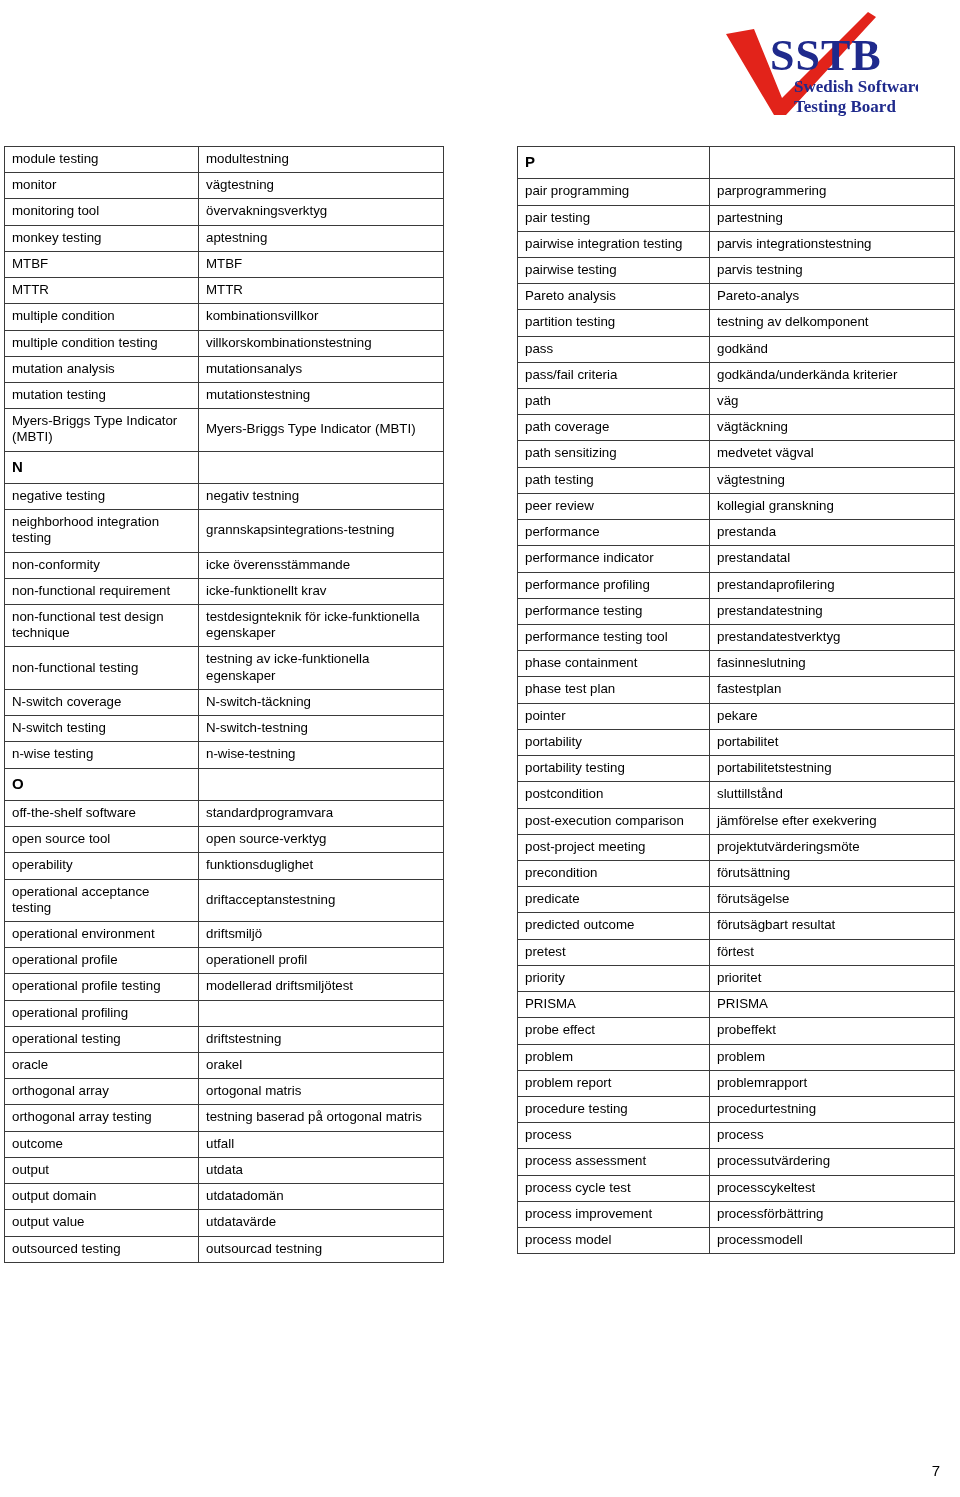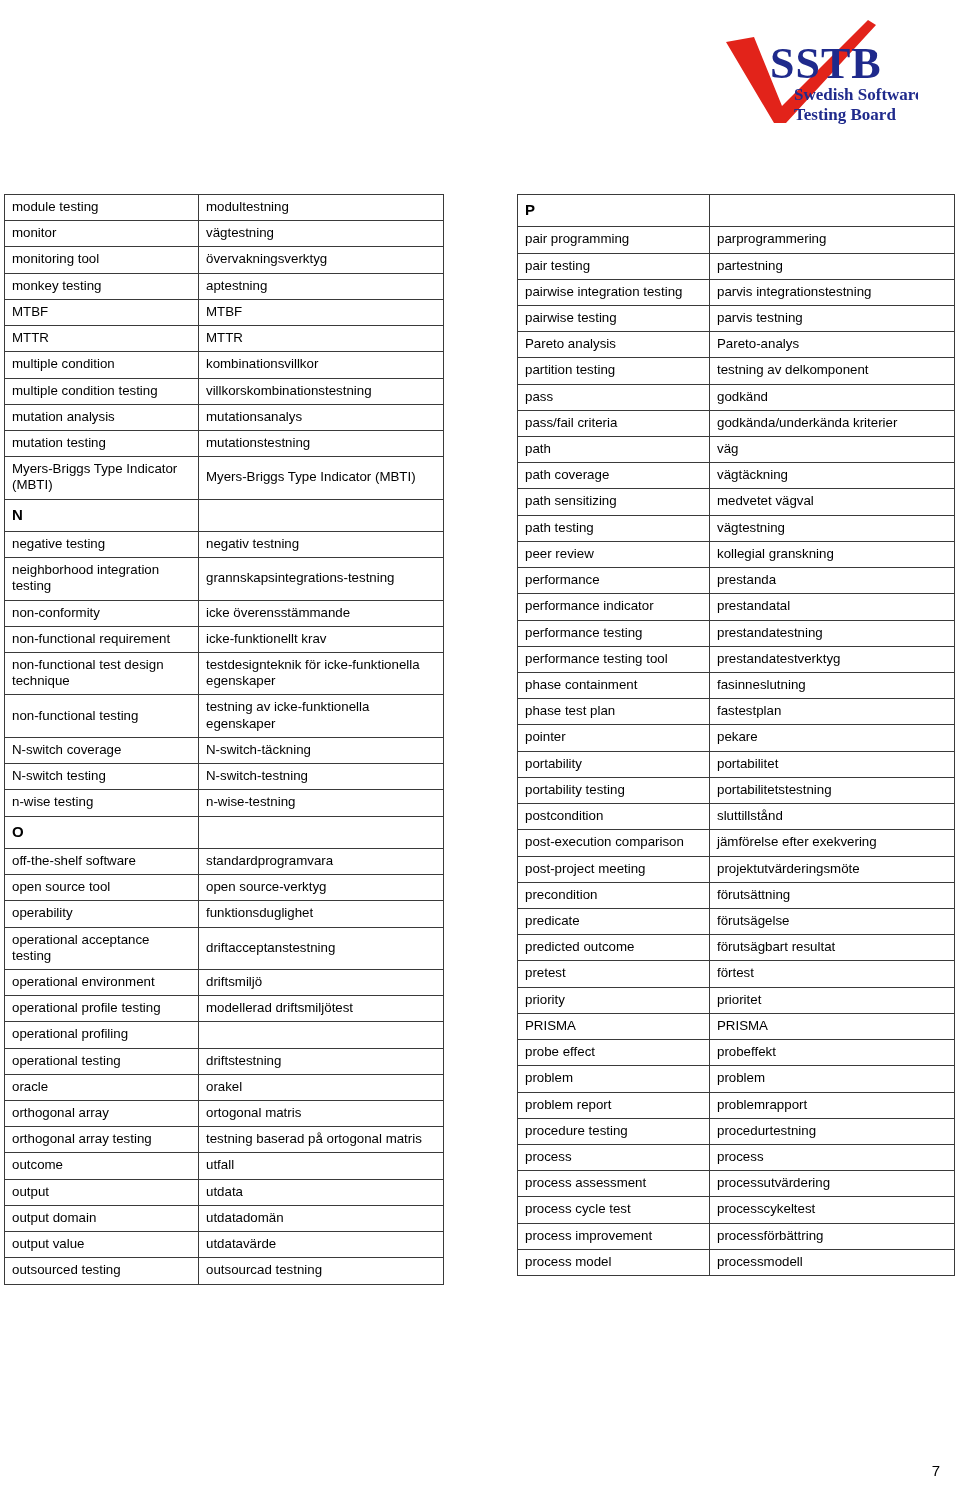--- a/index.html
+++ b/index.html
@@ -21,21 +21,21 @@
   #page-header {
     position: absolute;
     top: 0;
     left: 0;
     width: 960px;
     height: 140px;
   }
   #logo {
     position: absolute;
     right: 42px;
-    top: 20px;
+    top: 12px;
     width: 200px;
     height: 108px;
   }
   #logo svg {
     display: block;
     width: 200px;
     height: 108px;
   }
 
   
@@ -44,21 +44,20 @@
     top: 146px;
   }
   #left-column  { left: 4px;   width: 440px; }
   #right-column { left: 517px; width: 438px; }
 
   table.glossary {
     border-collapse: collapse;
     width: 100%;
     table-layout: fixed;
     border: 1px solid #3a3a3a;
-    margin-top: 48px;
   }
   table.glossary td {
     border: 1px solid #3a3a3a;
     padding: 4px 7px 5px 7px;
     font-size: 13.3px;
     line-height: 1.22;
     vertical-align: middle;
     word-wrap: break-word;
     -webkit-hyphens: none;
     hyphens: none;
@@ -209,20 +208,24 @@
         </tr>
         <tr>
           <td class="term">operational acceptance testing</td>
           <td class="translation">driftacceptanstestning</td>
         </tr>
         <tr>
           <td class="term">operational environment</td>
           <td class="translation">driftsmiljö</td>
         </tr>
         <tr>
+          <td class="term">operational profile</td>
+          <td class="translation">operationell profil</td>
+        </tr>
+        <tr>
           <td class="term">operational profile testing</td>
           <td class="translation">modellerad driftsmiljötest</td>
         </tr>
         <tr>
           <td class="term">operational profiling</td>
           <td class="translation"></td>
         </tr>
         <tr>
           <td class="term">operational testing</td>
           <td class="translation">driftstestning</td>
@@ -324,20 +327,24 @@
         </tr>
         <tr>
           <td class="term">performance</td>
           <td class="translation">prestanda</td>
         </tr>
         <tr>
           <td class="term">performance indicator</td>
           <td class="translation">prestandatal</td>
         </tr>
         <tr>
+          <td class="term">performance profiling</td>
+          <td class="translation">prestandaprofilering</td>
+        </tr>
+        <tr>
           <td class="term">performance testing</td>
           <td class="translation">prestandatestning</td>
         </tr>
         <tr>
           <td class="term">performance testing tool</td>
           <td class="translation">prestandatestverktyg</td>
         </tr>
         <tr>
           <td class="term">phase containment</td>
           <td class="translation">fasinneslutning</td>

